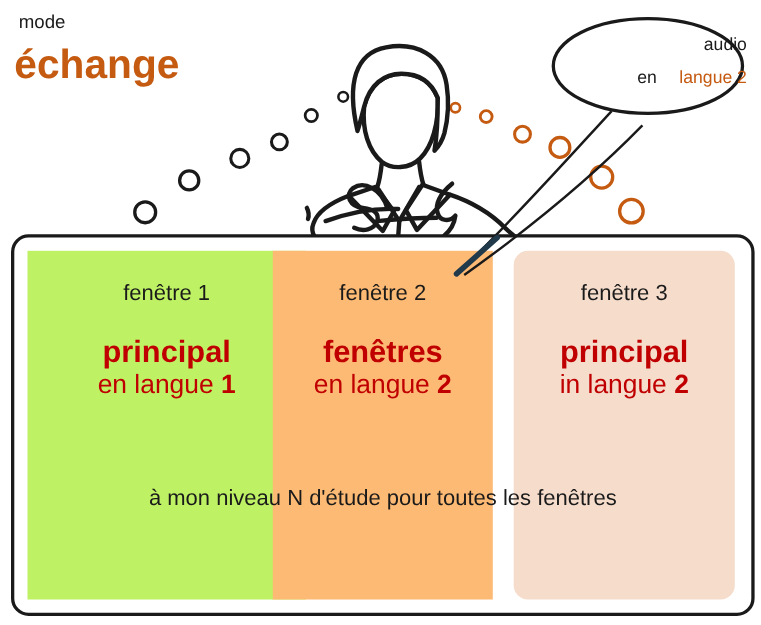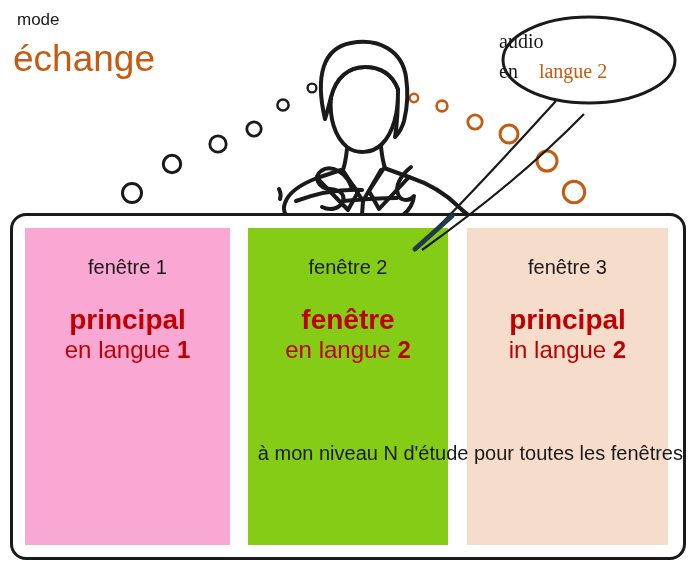--- a/index.html
+++ b/index.html
@@ -1,52 +1,52 @@
 <!DOCTYPE html>
 <html style="--accent-orange: #c55a11; --text-red: #c00000; --window-peach: #f5dccb; --window-blue: #d2f0f7; --tail-tip: #203a4c; --ink: #1a1a1a;"><head>
 <meta charset="utf-8">
 <style>
   html,body{margin:0;padding:0;background:#fff;}
   .stage{
     position:relative;width:692px;height:568px;overflow:hidden;background:#fff;
     font-family:"Liberation Sans", sans-serif;color:var(--ink,#1a1a1a);
   }
   .pretitle{position:absolute;left:17px;top:10px;font-size:17px;color:var(--ink);}
-  .title{position:absolute;left:13px;top:38px;font-size:37px;font-weight:normal;color:var(--accent-orange);}
+  .title{position:absolute;left:13px;top:38px;font-size:37px;font-weight:bold;color:var(--accent-orange);}
   svg.layer{position:absolute;left:0;top:0;pointer-events:none;}
   .art-behind{z-index:1;}
   .art-front{z-index:3;}
   .sketch path{fill:none;stroke:var(--ink);stroke-width:4;stroke-linecap:round;stroke-linejoin:round;}
   .sketch path.filled{fill:#fff;}
   .trail circle{fill:none;}
   .trail-left circle{stroke:var(--ink);}
   .trail-right circle{stroke:var(--accent-orange);}
   .bubble-shape{fill:#fff;stroke:var(--ink);stroke-width:3;}
   .tail-line{fill:none;stroke:var(--ink);stroke-width:2.2;}
   .tail-tip{stroke:var(--tail-tip);stroke-width:5;stroke-linecap:round;}
   .bubble-text{
     position:absolute;left:499px;top:26px;width:180px;z-index:4;
-    text-align:left;font-size:20px;line-height:30px;color:var(--ink);font-family:Liberation Serif, serif;
+    text-align:right;font-size:16px;line-height:30px;color:var(--ink);
   }
   .bubble-text .hl{color:var(--accent-orange);margin-left:16px;}
   .main-box{
     position:absolute;left:10px;top:213px;width:676px;height:347px;z-index:2;
     box-sizing:border-box;background:#fff;border:3px solid var(--ink);border-radius:16px;
   }
   .window{position:absolute;top:12px;height:317px;}
   .window-1{left:12px;width:205px;}
   .window-2{left:235px;width:200px;}
   .window-3{left:454px;width:201px;}
   .win-name,.win-role,.win-lang{position:absolute;left:0;width:100%;text-align:center;}
   .win-name{top:28px;font-size:20px;color:var(--ink);}
   .win-role{top:76px;font-size:28px;font-weight:bold;color:var(--text-red);}
   .win-lang{top:108px;font-size:24px;color:var(--text-red);}
   .win-lang b{font-weight:bold;}
   .box-footer{
-    position:absolute;left:0;top:226px;width:100%;text-align:right;
+    position:absolute;left:0;top:226px;width:100%;text-align:center;
     font-size:20px;color:var(--ink);z-index:5;
   }
 </style>
 </head>
 <body>
 
 <div class="stage">
 
   <div class="pretitle">mode</div>
   <div class="title">échange</div>
@@ -85,33 +85,33 @@
       <path d="M 352 189 C 347 172 331 164 321 171 C 313 177 318 188 330 189 C 340 190 345 194 343 201 C 340 209 330 211 322 207"></path>
       <path d="M 343 201 C 365 199 383 198 397 198"></path>
       <path d="M 411 167 C 400 176 395 186 398 194 C 400 201 409 202 414 196 C 413 204 409 210 404 214"></path>
       <path d="M 363 201 L 362 215"></path>
       <path d="M 279 189 C 281 193 281 196 280 199" stroke-width="3"></path>
     </g>
   </svg>
 
   <div class="main-box">
 
-    <div class="window window-1" style="background: #f9a8d4;">
+    <div class="window window-1" style="background: #bef264; padding-left: 48px;">
       <div class="win-name">fenêtre 1</div>
       <div class="win-role">principal</div>
       <div class="win-lang"><span>en langue </span><b>1</b></div>
     </div>
 
-    <div class="window window-2" style="background: #84cc16;">
+    <div class="window window-2" style="background: #fdba74;">
       <div class="win-name">fenêtre 2</div>
-      <div class="win-role">fenêtre</div>
+      <div class="win-role">fenêtres</div>
       <div class="win-lang"><span>en langue </span><b>2</b></div>
     </div>
 
-    <div class="window window-3" style="background: rgb(245, 220, 203);">
+    <div class="window window-3" style="background: rgb(245, 220, 203); border-radius: 13px;">
       <div class="win-name">fenêtre 3</div>
       <div class="win-role">principal</div>
       <div class="win-lang"><span>in langue </span><b>2</b></div>
     </div>
 
     <div class="box-footer">à mon niveau N d'étude pour toutes les fenêtres</div>
   </div>
 
   <svg class="layer art-front" width="692" height="568" viewBox="0 0 692 568">
     <ellipse class="bubble-shape" cx="589" cy="60" rx="86" ry="43"></ellipse>

